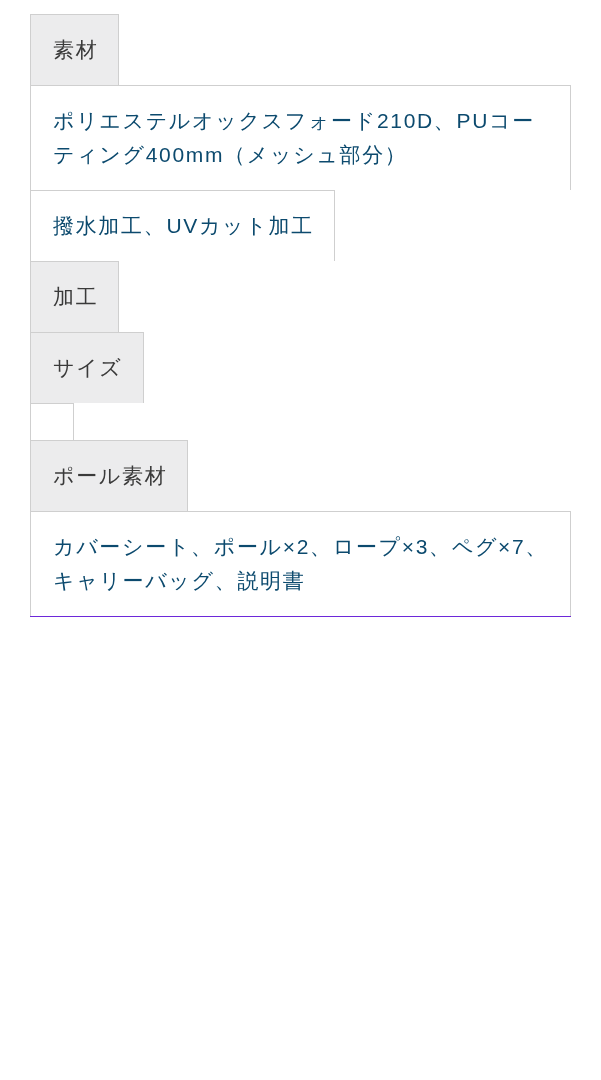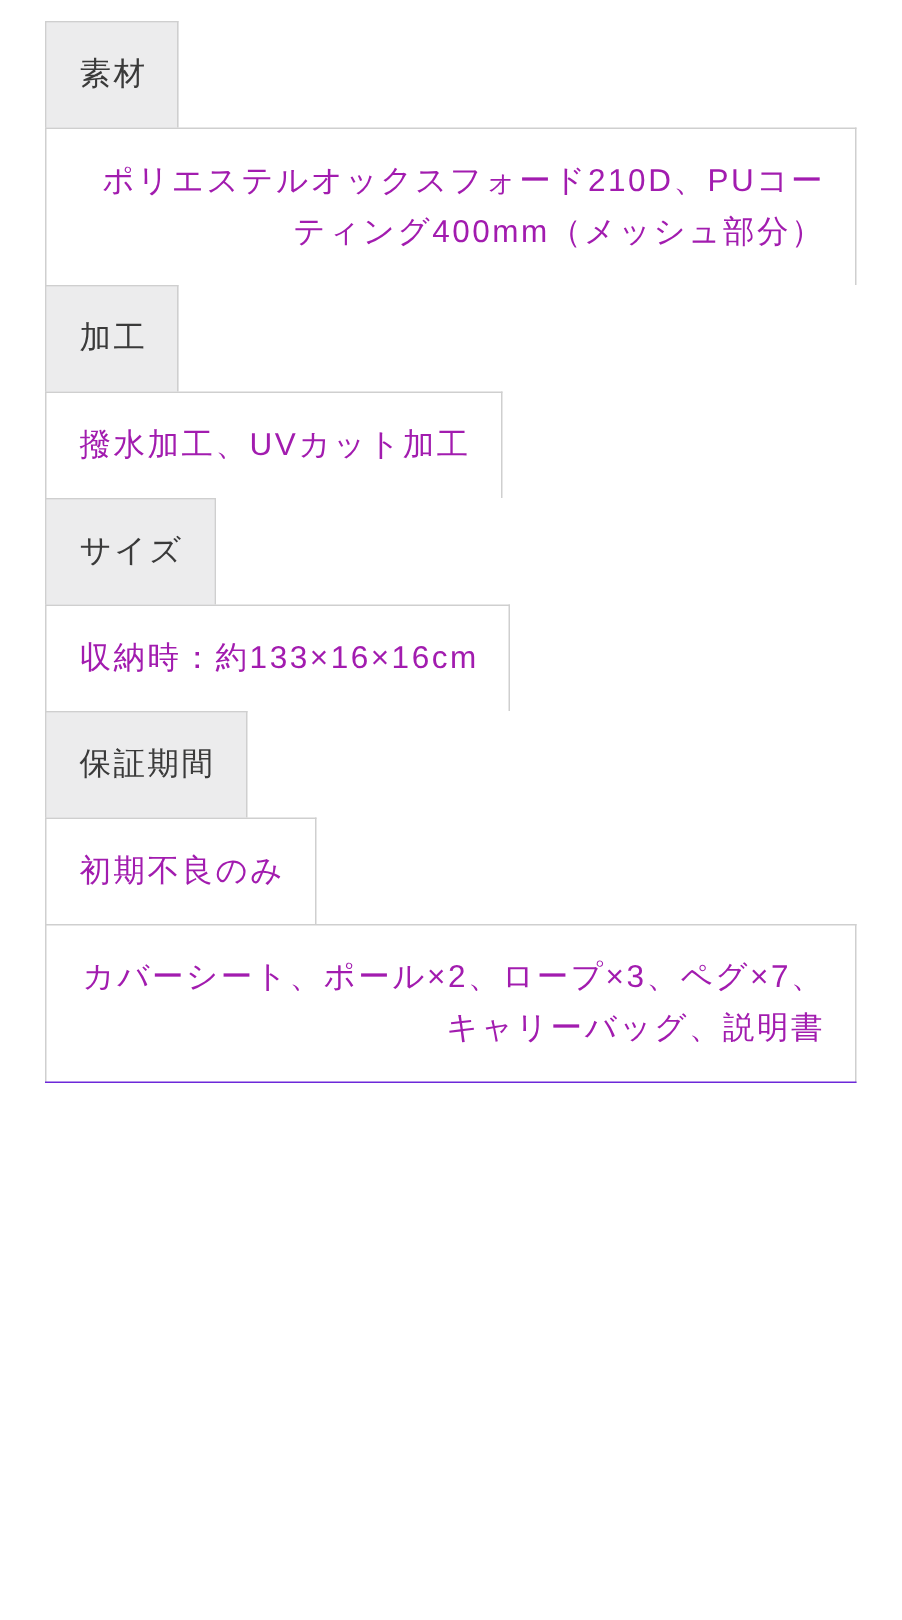--- a/index.html
+++ b/index.html
@@ -33,29 +33,28 @@
   .row-value {
     box-sizing: border-box;
     width: 100%;
     border: 1px solid #cfcfcf;
     border-bottom: none;
     padding: 18px 20px 18px 22px;
     font-size: 21px;
     line-height: 1.62;
     letter-spacing: 0.08em;
     word-break: break-all;
-    text-align: right;
   }
   .row-header {
     background: #ececed;
     color: #3a3a3a;
   }
   .row-value {
     background: #ffffff;
-    color: #a21caf;
+    color: #0c4a6e;
   }
   tr:last-child .row-value,
   tr:last-child .row-header {
     border-bottom: 1px solid #6d28d9;
   }
   .row-value p,
   .row-header p {
     margin: 0;
   }
 </style>
@@ -71,50 +70,44 @@
           <p>素材</p>
         </td>
       </tr>
       <tr>
         <td class="row-value">
           <p>ポリエステルオックスフォード210D、PUコーティング400mm（メッシュ部分）</p>
         </td>
       </tr>
 
       <tr>
-        <td class="row-header">
-          <p>加工</p>
+        <td class="row-value">
+          <p>撥水加工、UVカット加工</p>
         </td>
       </tr>
       <tr>
-        <td class="row-value">
-          <p>撥水加工、UVカット加工</p>
+        <td class="row-header">
+          <p>加工</p>
         </td>
       </tr>
 
       <tr>
         <td class="row-header">
           <p>サイズ</p>
         </td>
       </tr>
       <tr>
         <td class="row-value">
-          <p>収納時：約133×16×16cm</p>
         </td>
       </tr>
 
 
       <tr>
         <td class="row-header">
-          <p>保証期間</p>
-        </td>
-      </tr>
-      <tr>
-        <td class="row-value">
-          <p>初期不良のみ</p>
+          <p>ポール素材</p>
         </td>
       </tr>
 
       <tr>
         <td class="row-value">
           <p>カバーシート、ポール×2、ロープ×3、ペグ×7、キャリーバッグ、説明書</p>
         </td>
       </tr>
 
     </tbody>

